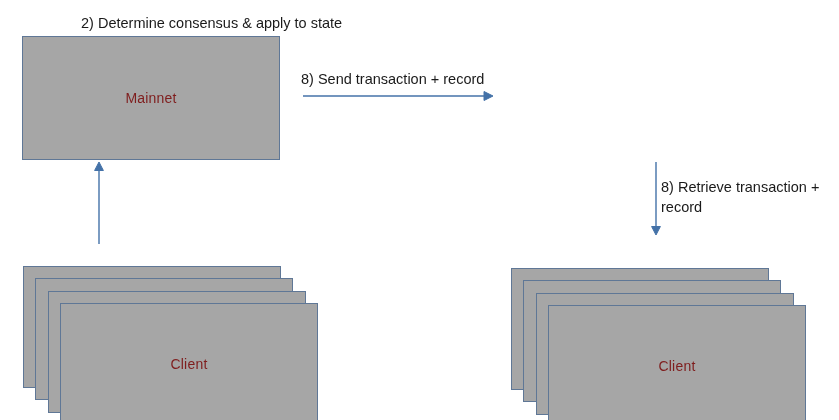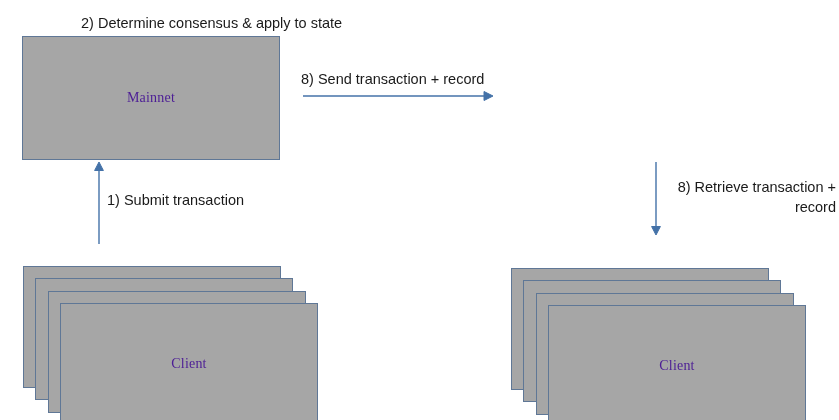--- a/index.html
+++ b/index.html
@@ -20,23 +20,23 @@
   .node {
     position: absolute;
     box-sizing: border-box;
     background: #a6a6a6;
     border: 1.5px solid #5f7796;
     display: flex;
     align-items: center;
     justify-content: center;
   }
   .node-label {
-    color: #4c1d95;
+    color: #7f1d1d;
     font-size: 14px;
-    font-family: Liberation Serif, serif;
+    font-family: Liberation Sans, sans-serif;
     letter-spacing: .2px;
     white-space: nowrap;
   }
 
   
   .stack {
     position: absolute;
     width: 296px;
     height: 160px;
     margin-top: 25px;
@@ -60,21 +60,20 @@
   }
 
   
   .label {
     position: absolute;
     color: #1a1a1a;
     font-size: 14.5px;
     font-family: "Liberation Sans", sans-serif;
     white-space: pre-line;
     line-height: 1.35;
-    text-align: right;
   }
 
   
   .arrow {
     position: absolute;
     overflow: visible;
   }
   .arrow line, .arrow polygon { fill: #4472a8; stroke: #4472a8; }
   .arrow line { stroke-width: 1.4; }
 </style>
@@ -93,21 +92,20 @@
   <div class="label" style="left:301px; top:70px;">8) Send transaction + record</div>
   <svg class="arrow" style="left:303px; top:88px; width:190px; height:16px;" viewBox="0 0 190 16">
     <line x1="0" y1="8" x2="181" y2="8"></line>
     <polygon points="181,3.5 190,8 181,12.5"></polygon>
   </svg>
 
   <svg class="arrow" style="left:92px; top:162px; width:14px; height:82px;" viewBox="0 0 14 82">
     <line x1="7" y1="82" x2="7" y2="8"></line>
     <polygon points="2.6,8.5 7,0 11.4,8.5"></polygon>
   </svg>
-  <div class="label" style="left:107px; top:191px;">1) Submit transaction</div>
 
   <svg class="arrow" style="left:649px; top:162px; width:14px; height:73px;" viewBox="0 0 14 73">
     <line x1="7" y1="0" x2="7" y2="65"></line>
     <polygon points="2.6,64.5 7,73 11.4,64.5"></polygon>
   </svg>
   <div class="label" style="left:661px; top:178px; width:175px;">8) Retrieve transaction +
 record</div>
 
   <div class="stack" style="left:23px; top:241px;">
     <div class="card c0"></div>

